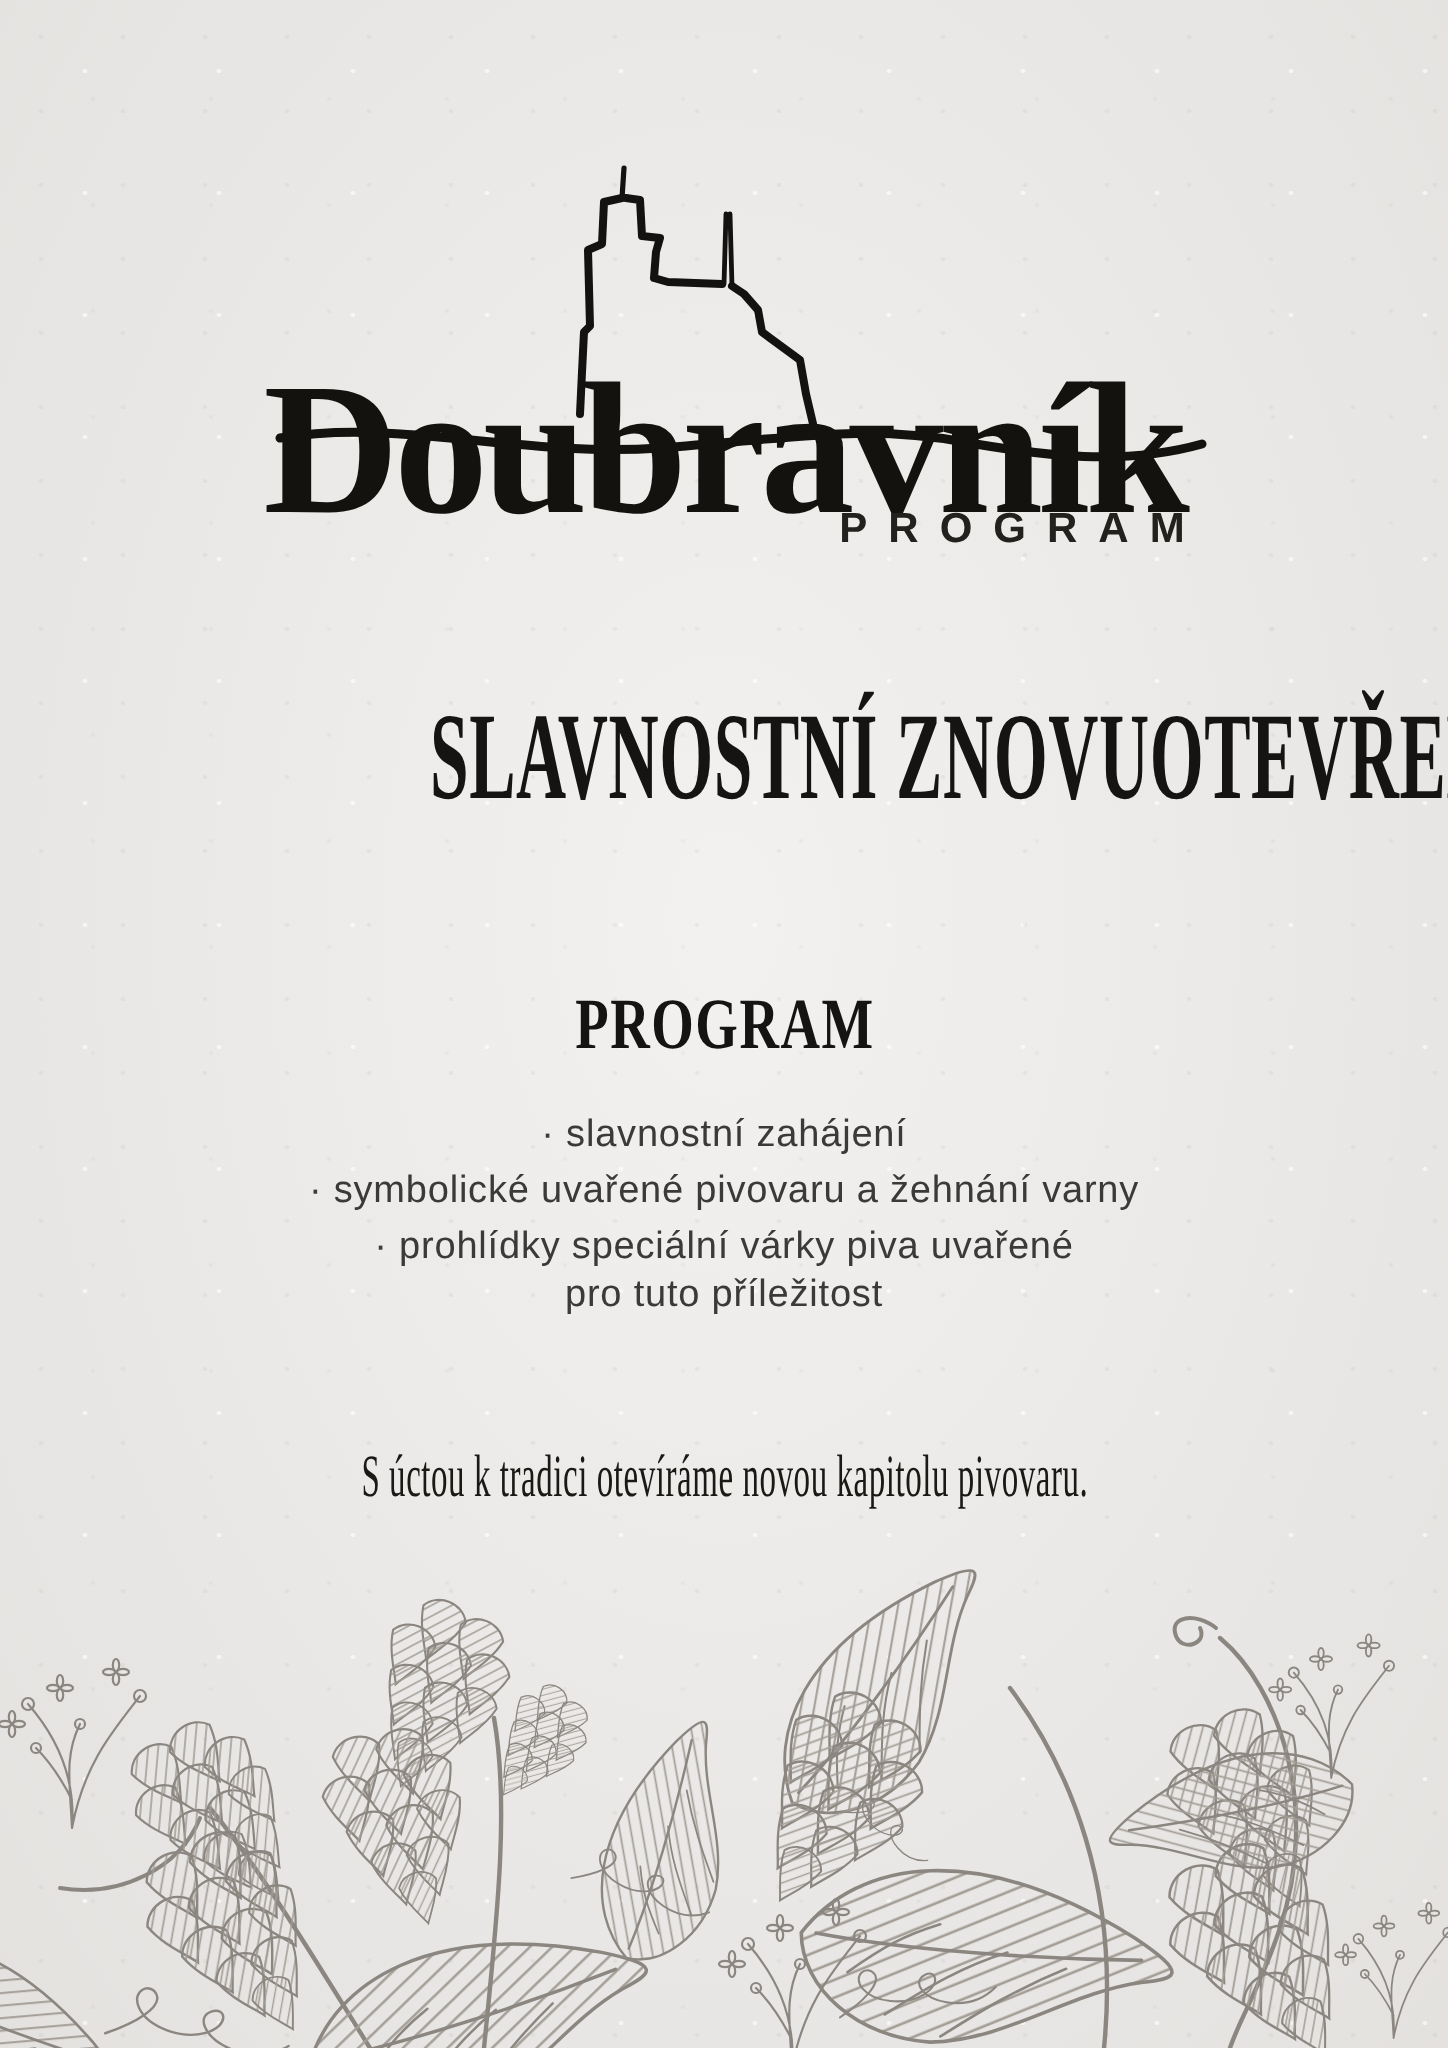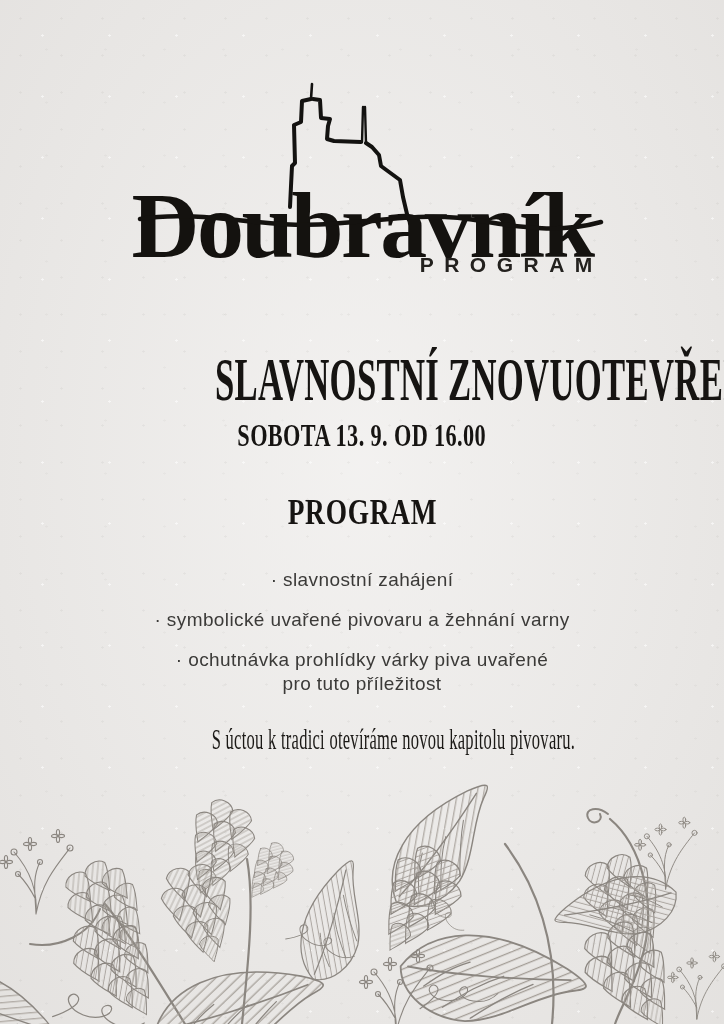--- a/index.html
+++ b/index.html
@@ -26,22 +26,22 @@
     font-size:21px;font-weight:700;letter-spacing:10.5px;color:#23211e;text-indent:10.5px;}
   
   .didone{font-family:"Liberation Serif", serif;color:#161412;font-weight:700;}
   #event-title{top:348px;font-size:62px;line-height:62px;}
   #event-title .nowrap{transform:scaleX(.56);letter-spacing:.5px;}
   #event-date{top:420px;font-size:31px;line-height:31px;}
   #event-date .nowrap{transform:scaleX(.72);letter-spacing:.5px;}
   #program-title{top:494px;font-size:36px;line-height:36px;text-align:center;}
   #program-title .nowrap{transform:scaleX(.76);letter-spacing:1px;}
   #program-list{top:552px;color:#3b3a38;font-size:19px;line-height:24px;letter-spacing:.4px;}
-  .program-item{white-space:pre-line;margin:16px;}
-  #closing{top:724px;font-size:30px;line-height:30px;font-weight:400;color:#1b1916;text-align:right;}
+  .program-item{white-space:pre-line;margin:4px;}
+  #closing{top:724px;font-size:30px;line-height:30px;font-weight:400;color:#1b1916;}
   #closing .nowrap{transform:scaleX(.55);letter-spacing:.5px;}
   #hops{position:absolute;left:0;bottom:0;}
 </style>
 </head>
 <body>
 
 <div id="poster">
 
   <svg id="church" width="140" height="136" viewBox="280 80 140 136" fill="none" stroke="#131210" stroke-linejoin="round" stroke-linecap="round">
     <path d="M312,84 L311,99" stroke-width="2.6"></path>
@@ -56,31 +56,28 @@
 
   <svg id="wave" width="724" height="300" viewBox="0 0 724 300" fill="none">
     <path d="M140,219 C200,209 262,229 330,224 C398,219 432,212 482,221 C522,228 562,233 601,222" stroke="#14120f" stroke-width="4.5" stroke-linecap="round"></path>
   </svg>
 
   <div id="tagline">PROGRAM</div>
 
   <div id="event-title" class="abs didone">
     <span class="nowrap">SLAVNOSTNÍ ZNOVUOTEVŘENÍ</span>
   </div>
-  <div id="event-date" class="abs didone">
-    <span class="nowrap">SOBOTA 13. 9. OD 16.00</span>
-  </div>
 
   <div id="program-title" class="abs didone">
     <span class="nowrap">PROGRAM</span>
   </div>
   <div id="program-list" class="abs">
     <div class="program-item">· slavnostní zahájení</div>
     <div class="program-item">· symbolické uvařené pivovaru a žehnání varny</div>
-    <div class="program-item">· ochutnávka prohlídky várky piva uvařené
+    <div class="program-item">· prohlídky speciální várky piva uvařené
 pro tuto příležitost</div>
   </div>
 
   <div id="closing" class="abs didone">
     <span class="nowrap">S úctou k tradici otevíráme novou kapitolu pivovaru.</span>
   </div>
 
   <svg id="hops" width="724" height="240" viewBox="0 0 724 240">
     <defs>
       <pattern id="hx" patternUnits="userSpaceOnUse" width="5" height="5" patternTransform="rotate(40)">

